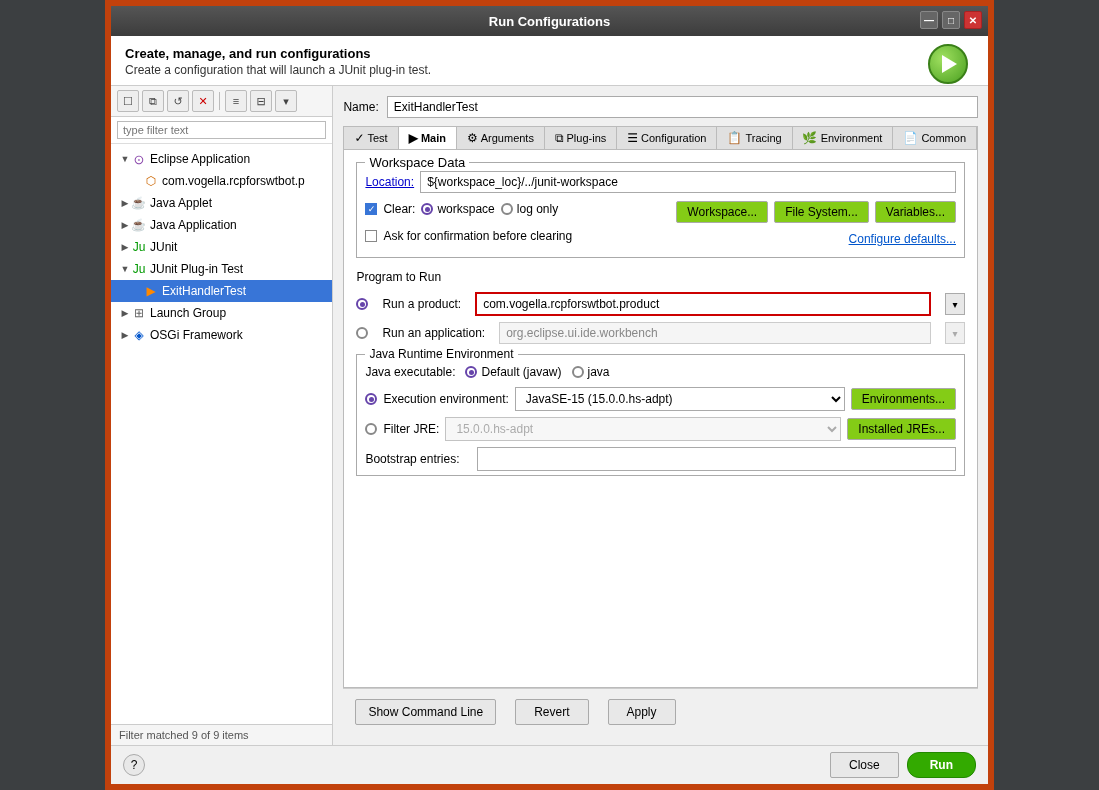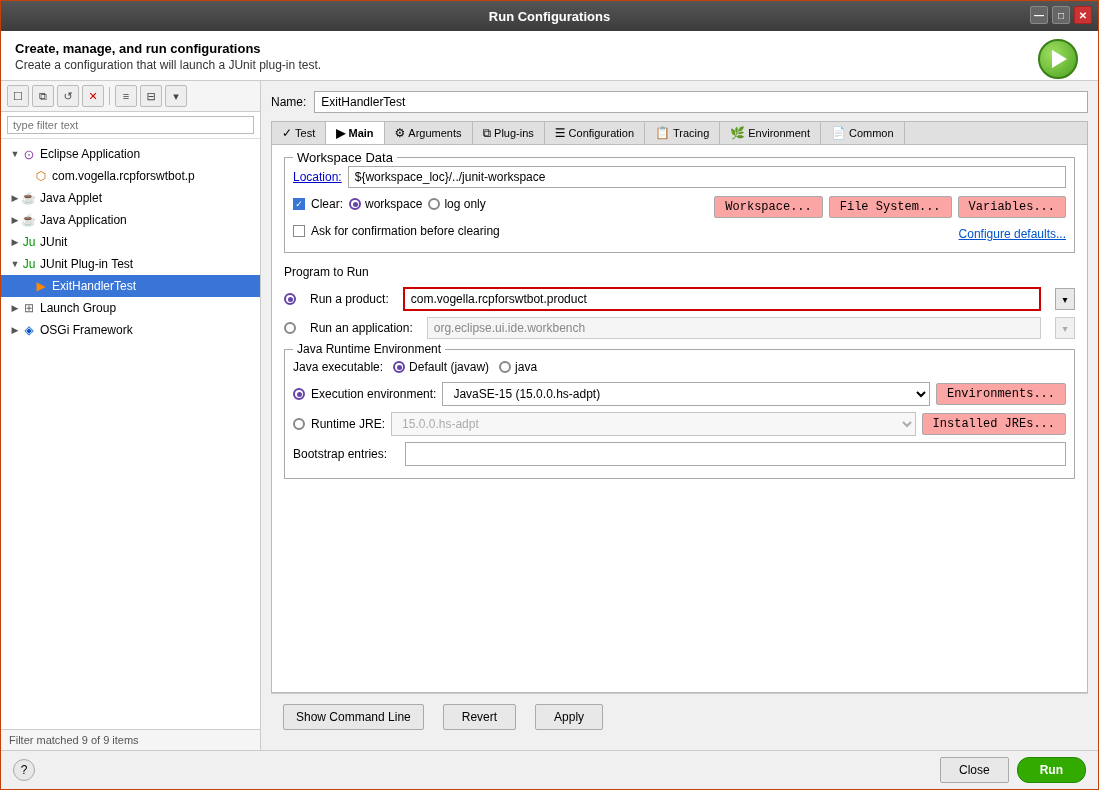--- a/index.html
+++ b/index.html
@@ -7,24 +7,24 @@
       font-family: 'Segoe UI', Arial, sans-serif;
       font-size: 12px;
       background: #3c3f41;
       display: flex;
       justify-content: center;
       align-items: center;
       width: 1099px;
       height: 790px;
     }
     .dialog {
-      width: 1099px;
+      width: 889px;
       height: 790px;
       background: #f0f0f0;
-      border: 1px solid #c2410c;
+      border: 6px solid #c2410c;
       display: flex;
       flex-direction: column;
     }
     .title-bar {
       background: linear-gradient(to bottom, #555, #3c3c3c);
       color: white;
       text-align: center;
       padding: 5px;
       font-size: 13px;
       font-weight: bold;
@@ -271,27 +271,26 @@
       margin-bottom: 6px;
     }
     .radio-option {
       display: flex;
       align-items: center;
       gap: 4px;
       font-size: 12px;
     }
     .btn-secondary {
       border: 1px solid #aaa;
-      background: #fca5a5;
+      background: #84cc16;
       padding: 3px 10px;
       font-size: 12px;
       cursor: pointer;
       border-radius: 2px;
       white-space: nowrap;
-      font-family: Liberation Mono, monospace;
     }
     .configure-link {
       color: #0055cc;
       text-decoration: underline;
       cursor: pointer;
       font-size: 12px;
       margin-left: auto;
     }
     .program-title { font-size: 12px; margin-bottom: 8px; }
     .radio-field-row {
@@ -321,21 +320,21 @@
       width: 20px;
       height: 22px;
       display: flex;
       align-items: center;
       justify-content: center;
       cursor: pointer;
       font-size: 10px;
     }
     .jre-legend-box {
       border: 1px solid #aaa;
-      padding: 10px 8px 12px;
+      padding: 10px 8px 4px;
       position: relative;
       margin-bottom: 0;
     }
     .jre-legend {
       position: absolute;
       top: -8px;
       left: 8px;
       background: white;
       padding: 0 4px;
       font-size: 12px;
@@ -707,21 +706,21 @@
 
           <div class="dropdown-field-row">
             <div class="radio-dot selected"></div>
             <span class="form-label-plain">Execution environment:</span>
             <select class="select-field"><option>JavaSE-15 (15.0.0.hs-adpt)</option></select>
             <button class="btn-secondary">Environments...</button>
           </div>
 
           <div class="dropdown-field-row">
             <div class="radio-dot"></div>
-            <span class="form-label-plain">Runtime JRE:</span>
+            <span class="form-label-plain">Filter JRE:</span>
             <select class="select-field" disabled="" style="background:#f5f5f5;color:#888;"><option>15.0.0.hs-adpt</option></select>
             <button class="btn-secondary">Installed JREs...</button>
           </div>
 
           <div class="bootstrap-row">
             <span class="form-label-plain">Bootstrap entries:</span>
             <input class="bootstrap-input" type="text" style="">
           </div>
         </div>
 

